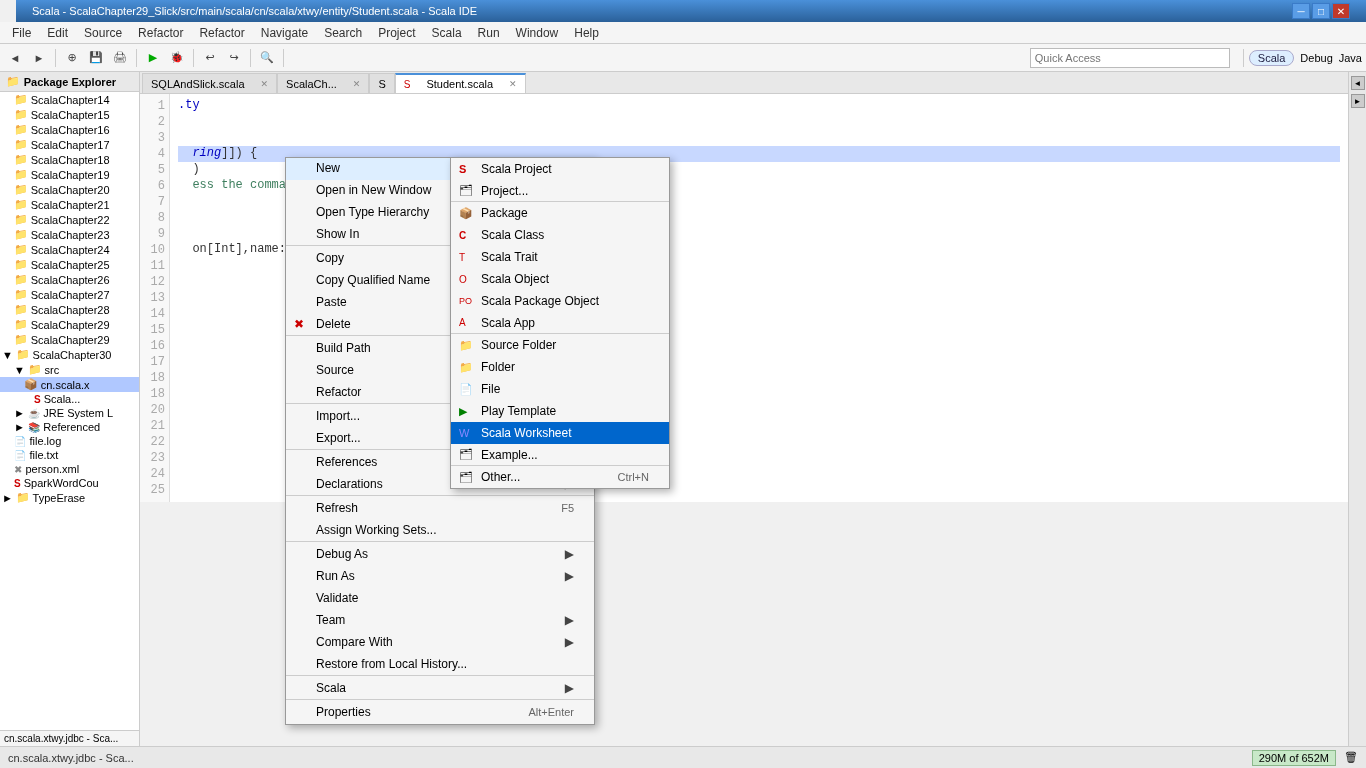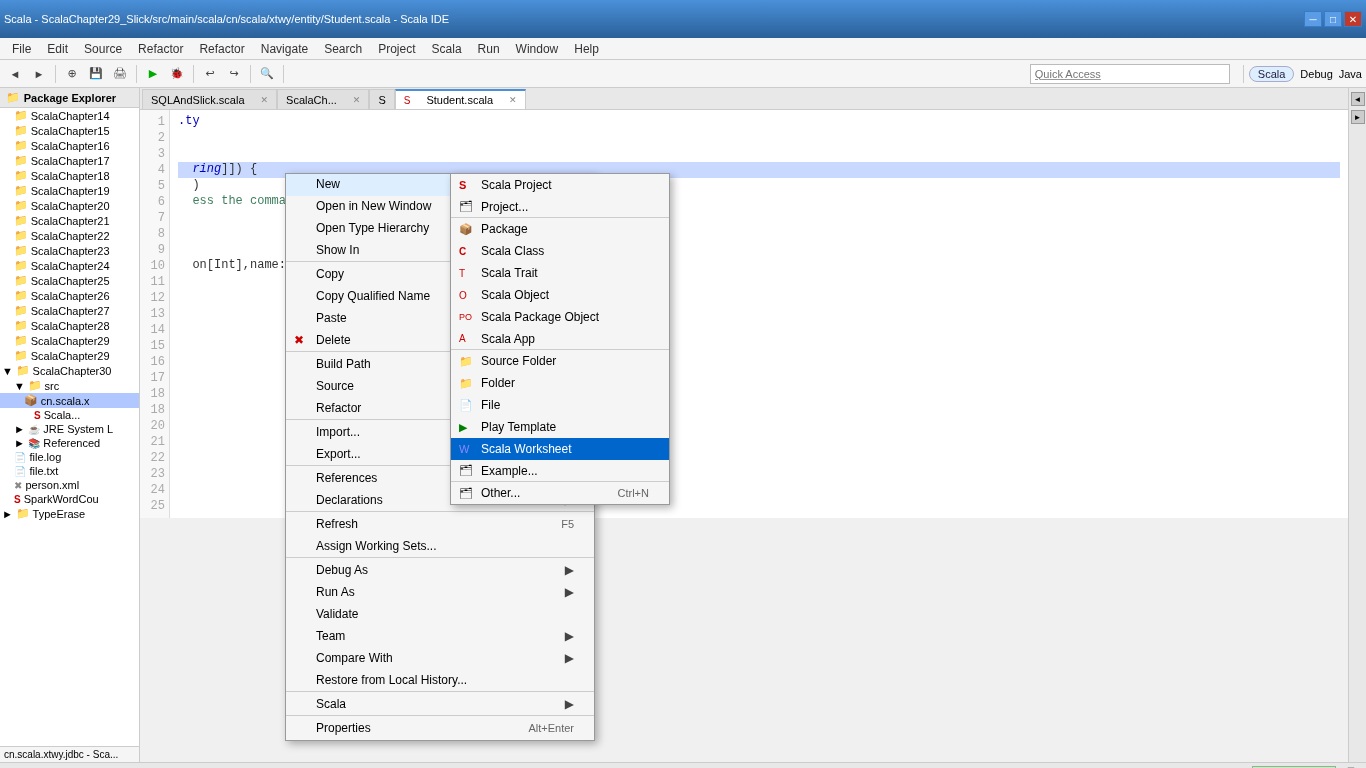--- a/index.html
+++ b/index.html
@@ -2,25 +2,26 @@
 <html><head>
   <meta charset="utf-8">
   <style>
     * { margin: 0; padding: 0; box-sizing: border-box; }
     body { font-family: 'Segoe UI', Tahoma, sans-serif; font-size: 12px; background: #f0f0f0; overflow: hidden; width: 1366px; height: 768px; }
 
     
     #titlebar {
       background: linear-gradient(to bottom, #4a90d9, #2a6099);
       color: white;
-      height: 38px;
-      display: flex;
-      align-items: center;
-      padding: 0 4px;
+      height: 22px;
+      display: flex;
+      align-items: center;
+      padding: 0 16px;
       justify-content: space-between;
+      margin-left: 16px;
     }
     #titlebar-controls { display: flex; gap: 2px; }
     .title-btn {
       width: 18px; height: 16px;
       background: #5a9de6;
       border: 1px solid #3a7bc8;
       color: white;
       font-size: 10px;
       display: flex; align-items: center; justify-content: center;
       cursor: pointer;
@@ -73,21 +74,20 @@
       width: 200px;
       padding: 0 4px;
       margin-right: 8px;
     }
     #quick-access-input {
       border: none; outline: none;
       font-size: 11px;
       color: #999;
       width: 100%;
       background: transparent;
-      text-decoration: underline;
     }
     .toolbar-pill {
       background: #ddeeff;
       border: 1px solid #aac;
       border-radius: 10px;
       padding: 1px 8px;
       font-size: 11px;
       color: #224;
       cursor: pointer;
     }

